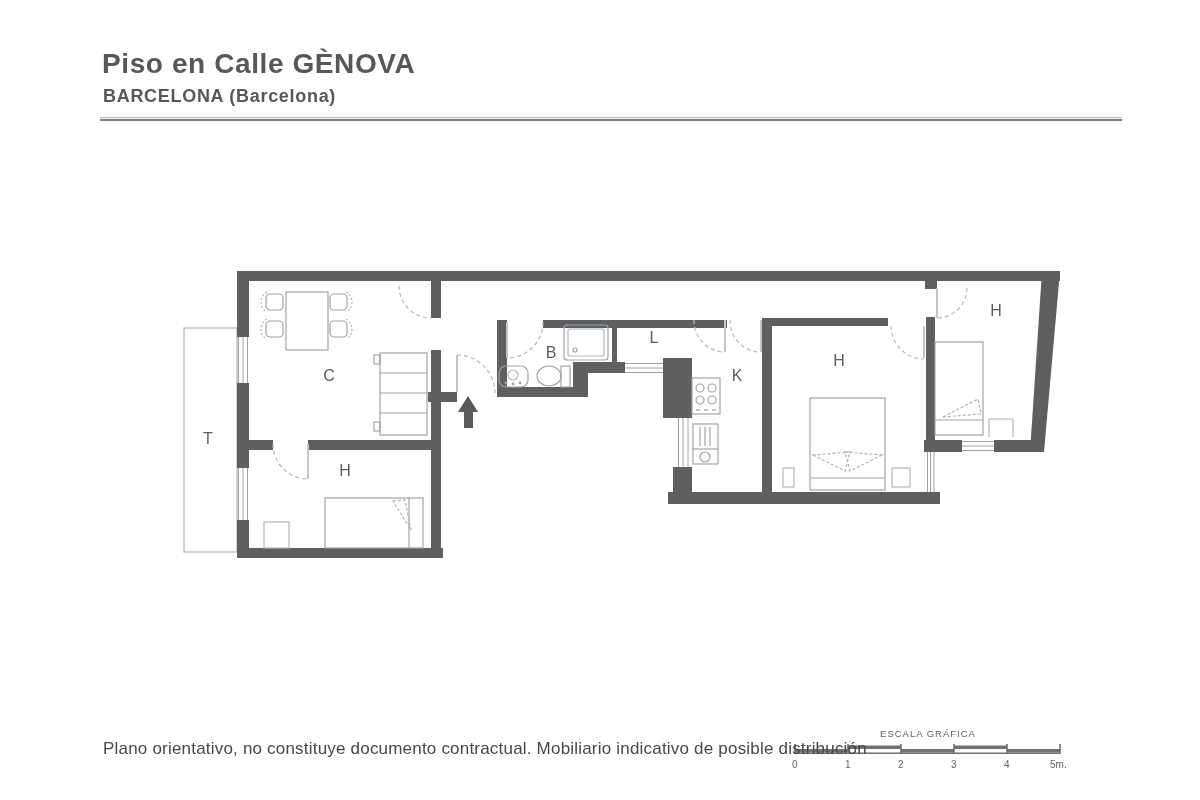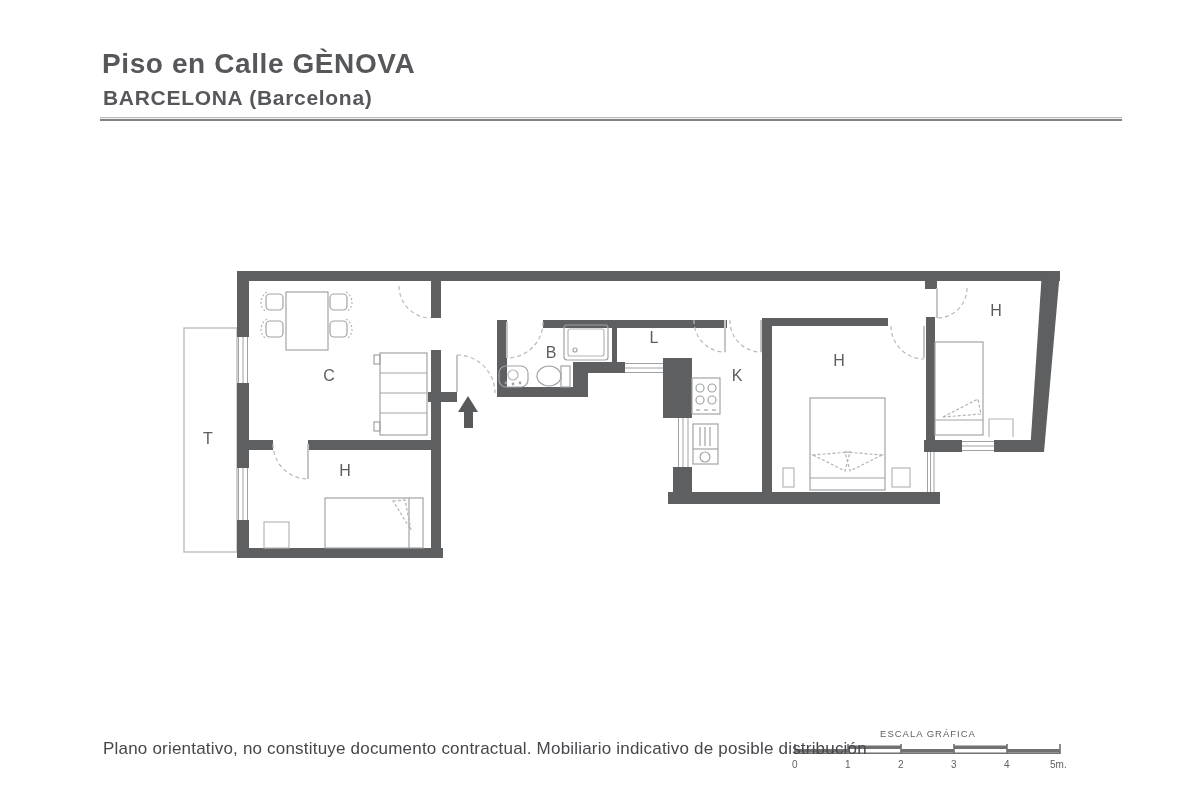--- a/index.html
+++ b/index.html
@@ -1,20 +1,20 @@
 <!DOCTYPE html>
 <html><head>
 <meta charset="utf-8">
 <style>
   html,body{margin:0;padding:0;background:#ffffff;}
   .page{position:relative;width:1200px;height:800px;background:#ffffff;overflow:hidden;
         font-family:"Liberation Sans",sans-serif;}
   .title{position:absolute;left:102px;top:48px;margin:0;font-size:28px;font-weight:bold;
          color:#55575a;letter-spacing:0.6px;}
-  .subtitle{position:absolute;left:103px;top:86px;font-size:21px;font-weight:bold;
+  .subtitle{position:absolute;left:103px;top:86px;font-size:18px;font-weight:bold;
             color:#55575a;letter-spacing:0.7px;}
   .rule{position:absolute;left:100px;top:117px;width:1022px;height:4px;
         background:linear-gradient(to bottom,#b9bbbd 0 1px,#eceeef 1px 2px,#7f8183 2px 4px);}
   .disclaimer{position:absolute;left:103px;top:739px;font-size:17px;color:#46474a;
               letter-spacing:0.2px;}
   svg text{font-family:"Liberation Sans",sans-serif;}
   .room-label{font-size:16px;fill:#5b5d60;text-anchor:middle;}
   .scale-title{font-size:9.5px;fill:#5f6163;letter-spacing:1px;text-anchor:middle;}
   .scale-num{font-size:10px;fill:#5f6163;}
 </style>

